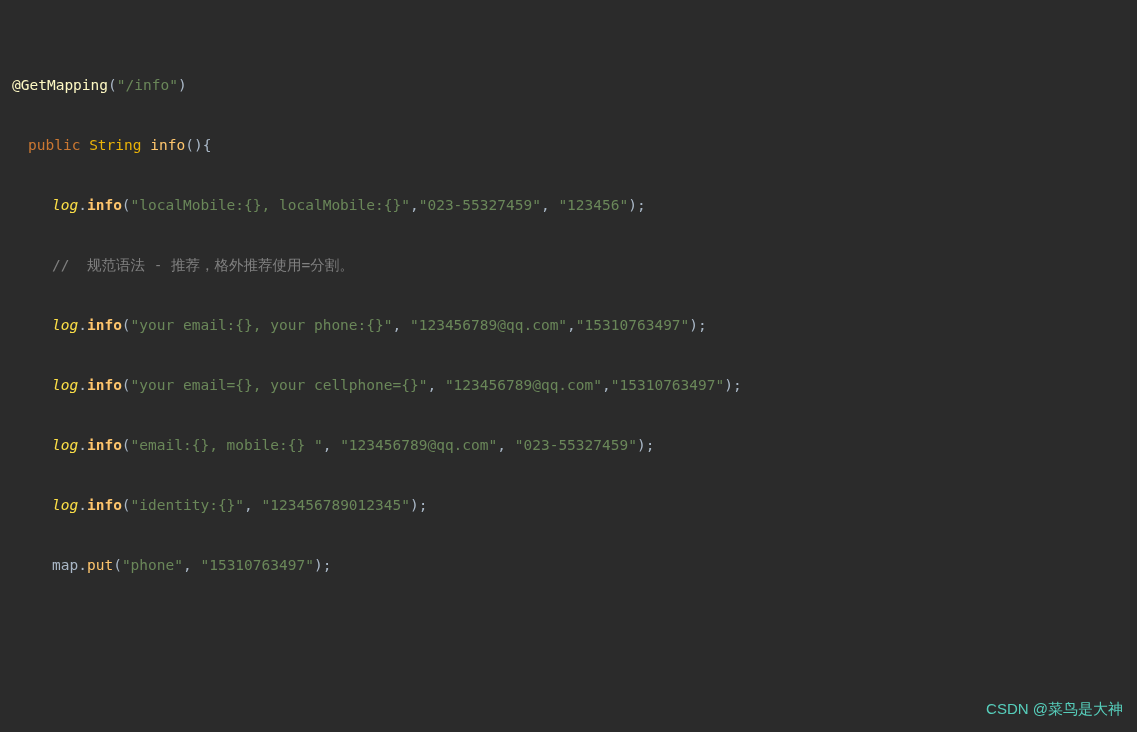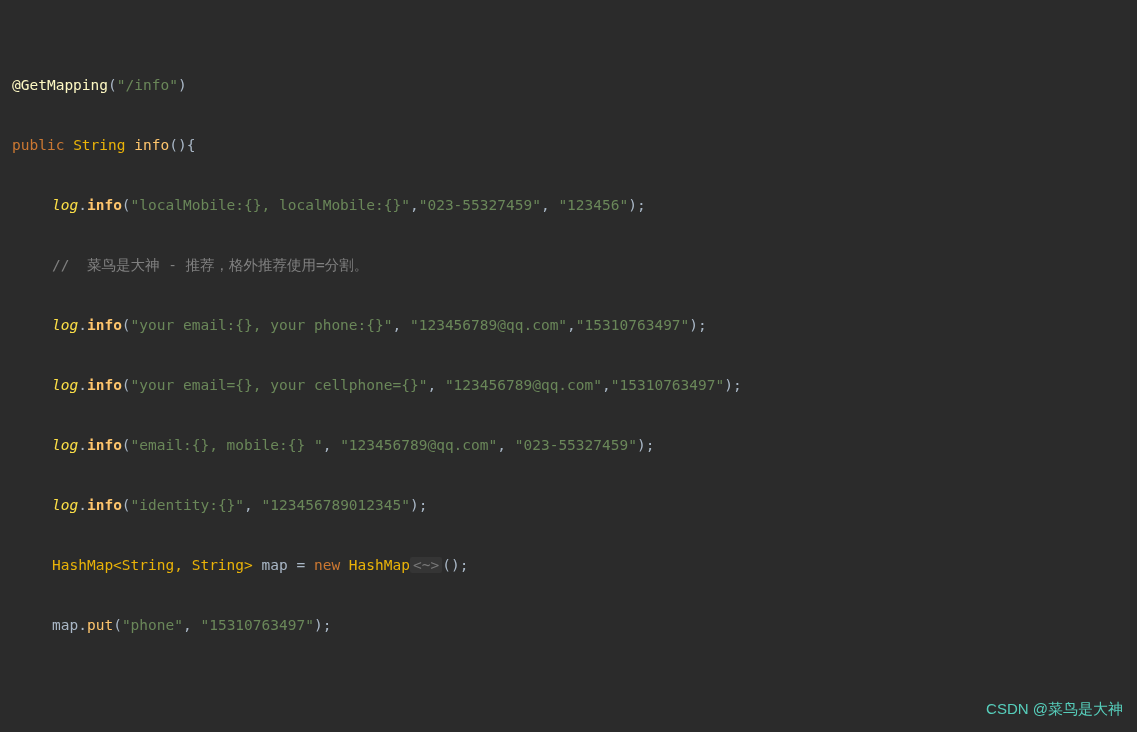--- a/index.html
+++ b/index.html
@@ -14,21 +14,21 @@
     overflow: hidden;
     position: relative;
   }
   .code-area {
     padding: 10px 0 0 12px;
     white-space: pre;
   }
   .line { display: block; white-space: pre; }
   .i1 { padding-left: 40px; }
   .k-ann { color: #fef9c3; }
-  .k-kw  { color: #cc7832; }
+  .k-kw  { color: #cc7832; margin-left: 16px; }
   .k-type{ color: #eab308; }
   .k-id  { color: #a9b7c6; }
   .k-fn  { color: #ffc66d; font-weight: bold; }
   .k-fn2 { color: #ffc66d; }
   .k-str { color: #6a8759; }
   .k-cmt { color: #808080; }
   .k-pur { color: #fde047; font-style: italic; }
   .k-dot { color: #a9b7c6; }
   .k-hint{ color: #787878; background:#353535; padding:0 3px; border-radius:2px; font-style: normal; }
   .watermark {
@@ -42,26 +42,25 @@
   }
 </style>
 </head>
 <body>
 
 <div class="code-area">
 
 <span class="line"><span class="k-ann">@GetMapping</span><span class="k-dot">(</span><span class="k-str">"/info"</span><span class="k-dot">)</span></span>
 <span class="line"><span class="k-kw">public</span> <span class="k-type">String</span> <span class="k-fn2">info</span><span class="k-dot">(){</span></span>
 <span class="line i1"><span class="k-pur">log</span><span class="k-dot">.</span><span class="k-fn">info</span><span class="k-dot">(</span><span class="k-str">"localMobile:{}, localMobile:{}"</span><span class="k-dot">,</span><span class="k-str">"023-55327459"</span><span class="k-dot">, </span><span class="k-str">"123456"</span><span class="k-dot">);</span></span>
-<span class="line i1 k-cmt">//  菜鸟是大神 - 推荐，格外推荐使用=分割。</span>
+<span class="line i1 k-cmt">//  规范语法 - 推荐，格外推荐使用=分割。</span>
 <span class="line i1"><span class="k-pur">log</span><span class="k-dot">.</span><span class="k-fn">info</span><span class="k-dot">(</span><span class="k-str">"your email:{}, your phone:{}"</span><span class="k-dot">, </span><span class="k-str">"123456789@qq.com"</span><span class="k-dot">,</span><span class="k-str">"15310763497"</span><span class="k-dot">);</span></span>
 <span class="line i1"><span class="k-pur">log</span><span class="k-dot">.</span><span class="k-fn">info</span><span class="k-dot">(</span><span class="k-str">"your email={}, your cellphone={}"</span><span class="k-dot">, </span><span class="k-str">"123456789@qq.com"</span><span class="k-dot">,</span><span class="k-str">"15310763497"</span><span class="k-dot">);</span></span>
 <span class="line i1"><span class="k-pur">log</span><span class="k-dot">.</span><span class="k-fn">info</span><span class="k-dot">(</span><span class="k-str">"email:{}, mobile:{} "</span><span class="k-dot">, </span><span class="k-str">"123456789@qq.com"</span><span class="k-dot">, </span><span class="k-str">"023-55327459"</span><span class="k-dot">);</span></span>
 <span class="line i1"><span class="k-pur">log</span><span class="k-dot">.</span><span class="k-fn">info</span><span class="k-dot">(</span><span class="k-str">"identity:{}"</span><span class="k-dot">, </span><span class="k-str">"123456789012345"</span><span class="k-dot">);</span></span>
-<span class="line i1"><span class="k-type">HashMap&lt;String, String&gt;</span> <span class="k-id">map</span><span class="k-dot"> = </span><span class="k-kw">new</span><span class="k-type"> HashMap</span><span class="k-hint">&lt;~&gt;</span><span class="k-dot">();</span></span>
 <span class="line i1"><span class="k-id">map</span><span class="k-dot">.</span><span class="k-fn2">put</span><span class="k-dot">(</span><span class="k-str">"phone"</span><span class="k-dot">, </span><span class="k-str">"15310763497"</span><span class="k-dot">);</span></span>
 <span class="line i1"></span>
 
 
 
 
 
 
 
 

